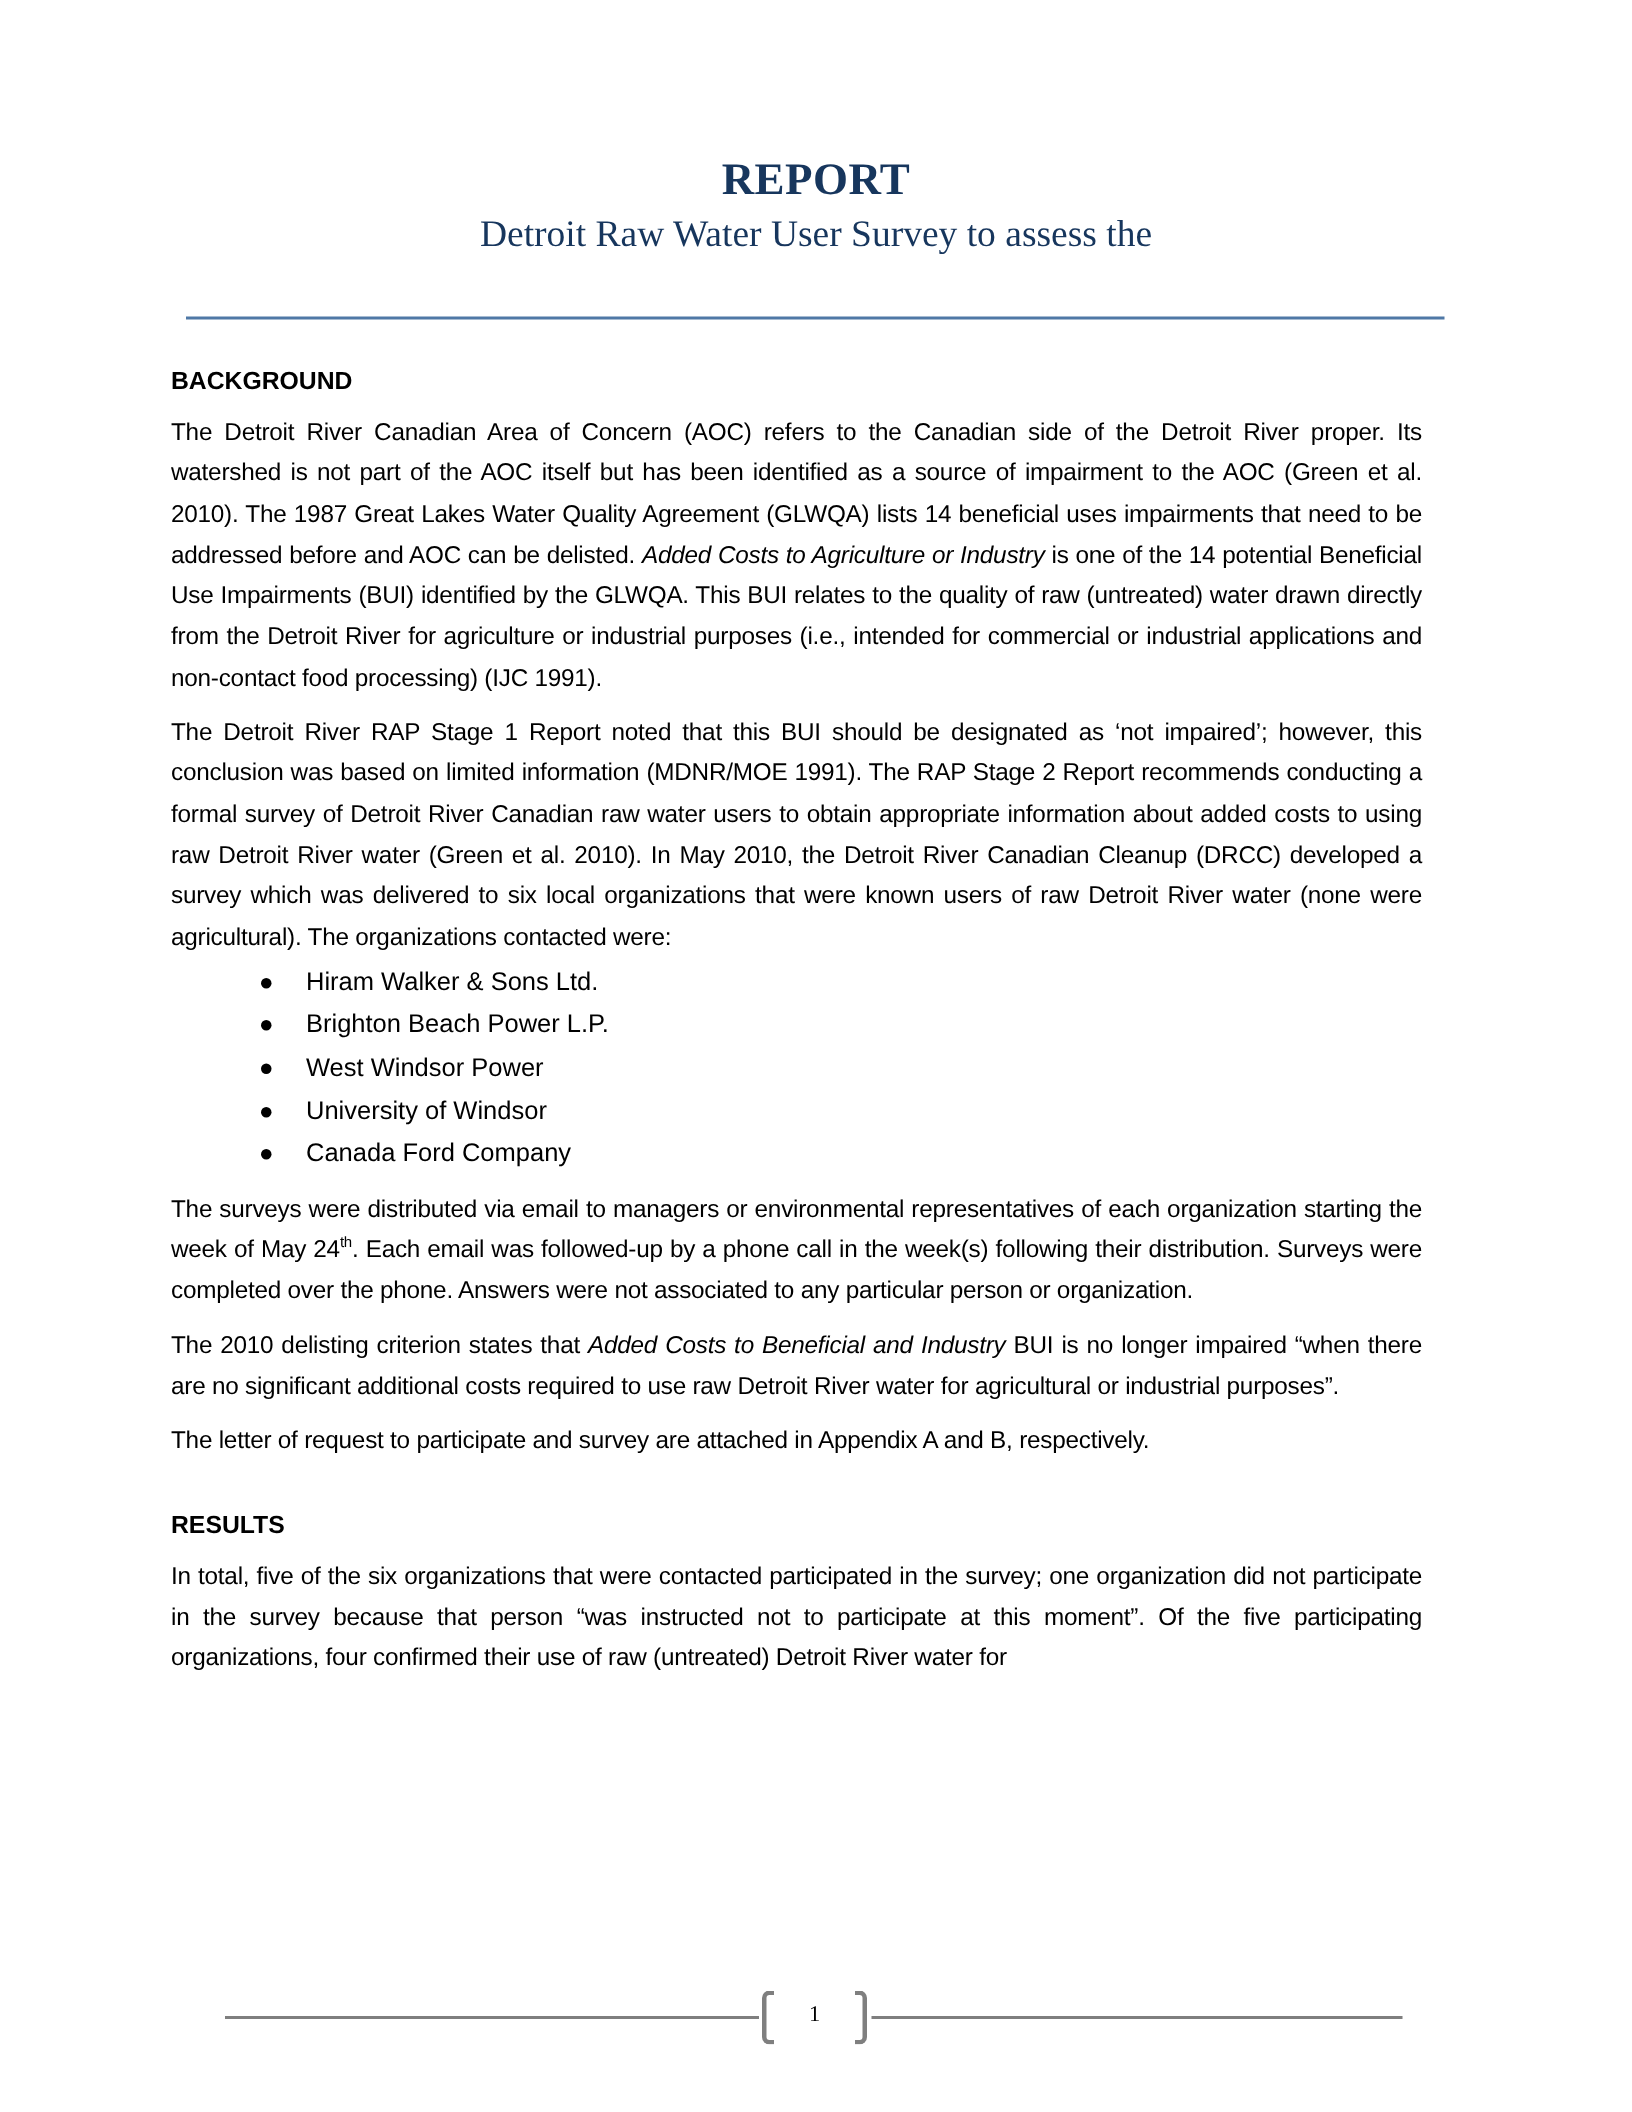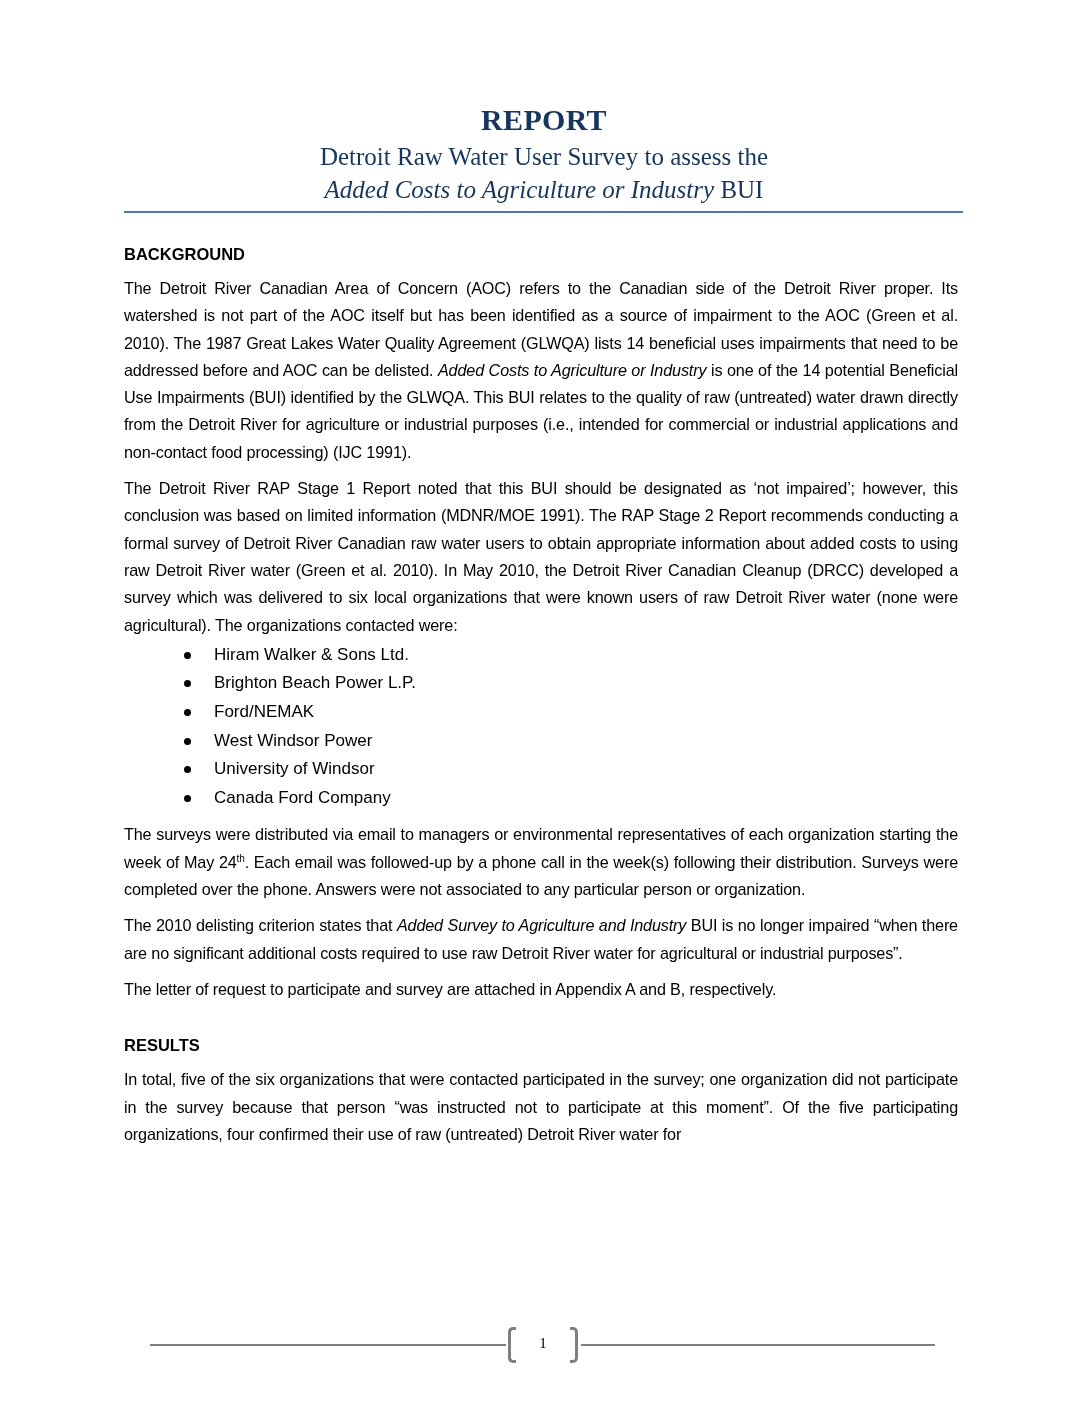--- a/index.html
+++ b/index.html
@@ -14,21 +14,21 @@
       font-family: "Liberation Serif", "DejaVu Serif", serif;
       font-weight: bold; font-size: 30px; line-height: 40px; letter-spacing: 0.3px;
     }
     .title-sub {
       font-family: "Liberation Serif", "DejaVu Serif", serif;
       font-size: 25px; line-height: 33px;
     }
     .title-sub em { font-style: italic; }
     .title-rule { position: absolute; left: 124px; top: 211px; width: 839px; height: 2px; background: #4F78A6; }
 
-    .body-area { position: absolute; left: 124px; top: 240px; width: 834px; }
+    .body-area { position: absolute; left: 114px; top: 240px; width: 834px; }
     .section-heading { font-weight: bold; font-size: 16.5px; line-height: 28px; margin: 0 0 7px 0; }
     p.para {
       margin: 0 0 9px 0; font-size: 16.2px; line-height: 27.3px; text-align: justify;
       letter-spacing: -0.15px;
     }
     p.para em { font-style: italic; }
     ul.orgs { list-style: none; margin: -7px 0 9px 0; padding: 0; }
     ul.orgs li { position: relative; padding-left: 90px; font-size: 17px; line-height: 28.6px; }
     ul.orgs li .bullet {
       position: absolute; left: 60px; top: 11px; width: 7px; height: 7px; border-radius: 50%; background: #000;
@@ -50,43 +50,41 @@
     }
   </style>
 </head>
 <body>
 
 <div class="page">
 
   <div class="title-block">
     <div class="title-main">REPORT</div>
     <div class="title-sub">Detroit Raw Water User Survey to assess the</div>
-    <div class="title-sub"><em>Added Costs to Agriculture or Industry</em><span> BUI</span></div>
   </div>
   <div class="title-rule"></div>
 
   <div class="body-area">
     <div class="section-heading">BACKGROUND</div>
 
     <p class="para"><span>The Detroit River Canadian Area of Concern (AOC) refers to the Canadian side of the Detroit River proper. Its watershed is not part of the AOC itself but has been identified as a source of impairment to the AOC (Green et al. 2010). The 1987 Great Lakes Water Quality Agreement (GLWQA) lists 14 beneficial uses impairments that need to be addressed before and AOC can be delisted.  </span><em>Added Costs to Agriculture or Industry</em><span> is one of the 14 potential Beneficial Use Impairments (BUI) identified by the GLWQA. This BUI relates to the quality of raw (untreated) water drawn directly from the Detroit River for agriculture or industrial purposes (i.e., intended for commercial or industrial applications and non-contact food processing) (IJC 1991).</span></p>
 
     <p class="para">The Detroit River RAP Stage 1 Report noted that this BUI should be designated as ‘not impaired’; however, this conclusion was based on limited information (MDNR/MOE 1991). The RAP Stage 2 Report recommends conducting a formal survey of Detroit River Canadian raw water users to obtain appropriate information about added costs to using raw Detroit River water (Green et al. 2010). In May 2010, the Detroit River Canadian Cleanup (DRCC) developed a survey which was delivered to six local organizations that were known users of raw Detroit River water (none were agricultural). The organizations contacted were:</p>
 
     <ul class="orgs">
       <li><span class="bullet"></span><span>Hiram Walker &amp; Sons Ltd.</span></li>
       <li><span class="bullet"></span><span>Brighton Beach Power L.P.</span></li>
-      <li><span class="bullet"></span><span>Ford/NEMAK</span></li>
       <li><span class="bullet"></span><span>West Windsor Power</span></li>
       <li><span class="bullet"></span><span>University of Windsor</span></li>
       <li><span class="bullet"></span><span>Canada Ford Company</span></li>
     </ul>
 
     <p class="para"><span>The surveys were distributed via email to managers or environmental representatives of each organization starting the week of May 24</span><sup>th</sup><span>. Each email was followed-up by a phone call in the week(s) following their distribution. Surveys were completed over the phone. Answers were not associated to any particular person or organization.</span></p>
 
-    <p class="para"><span>The 2010 delisting criterion states that </span><em>Added Survey to Agriculture and Industry</em><span> BUI is no longer impaired “when there are no significant additional costs required to use raw Detroit River water for agricultural or industrial purposes”.</span></p>
+    <p class="para"><span>The 2010 delisting criterion states that </span><em>Added Costs to Beneficial and Industry</em><span> BUI is no longer impaired “when there are no significant additional costs required to use raw Detroit River water for agricultural or industrial purposes”.</span></p>
 
     <p class="para">The letter of request to participate and survey are attached in Appendix A and B, respectively.</p>
 
     <div class="section-heading results-heading">RESULTS</div>
 
     <p class="para">In total, five of the six organizations that were contacted participated in the survey; one organization did not participate in the survey because that person “was instructed not to participate at this moment”. Of the five participating organizations, four confirmed their use of raw (untreated) Detroit River water for</p>
   </div>
 
   <div class="footer">
     <div class="line-left"></div>

